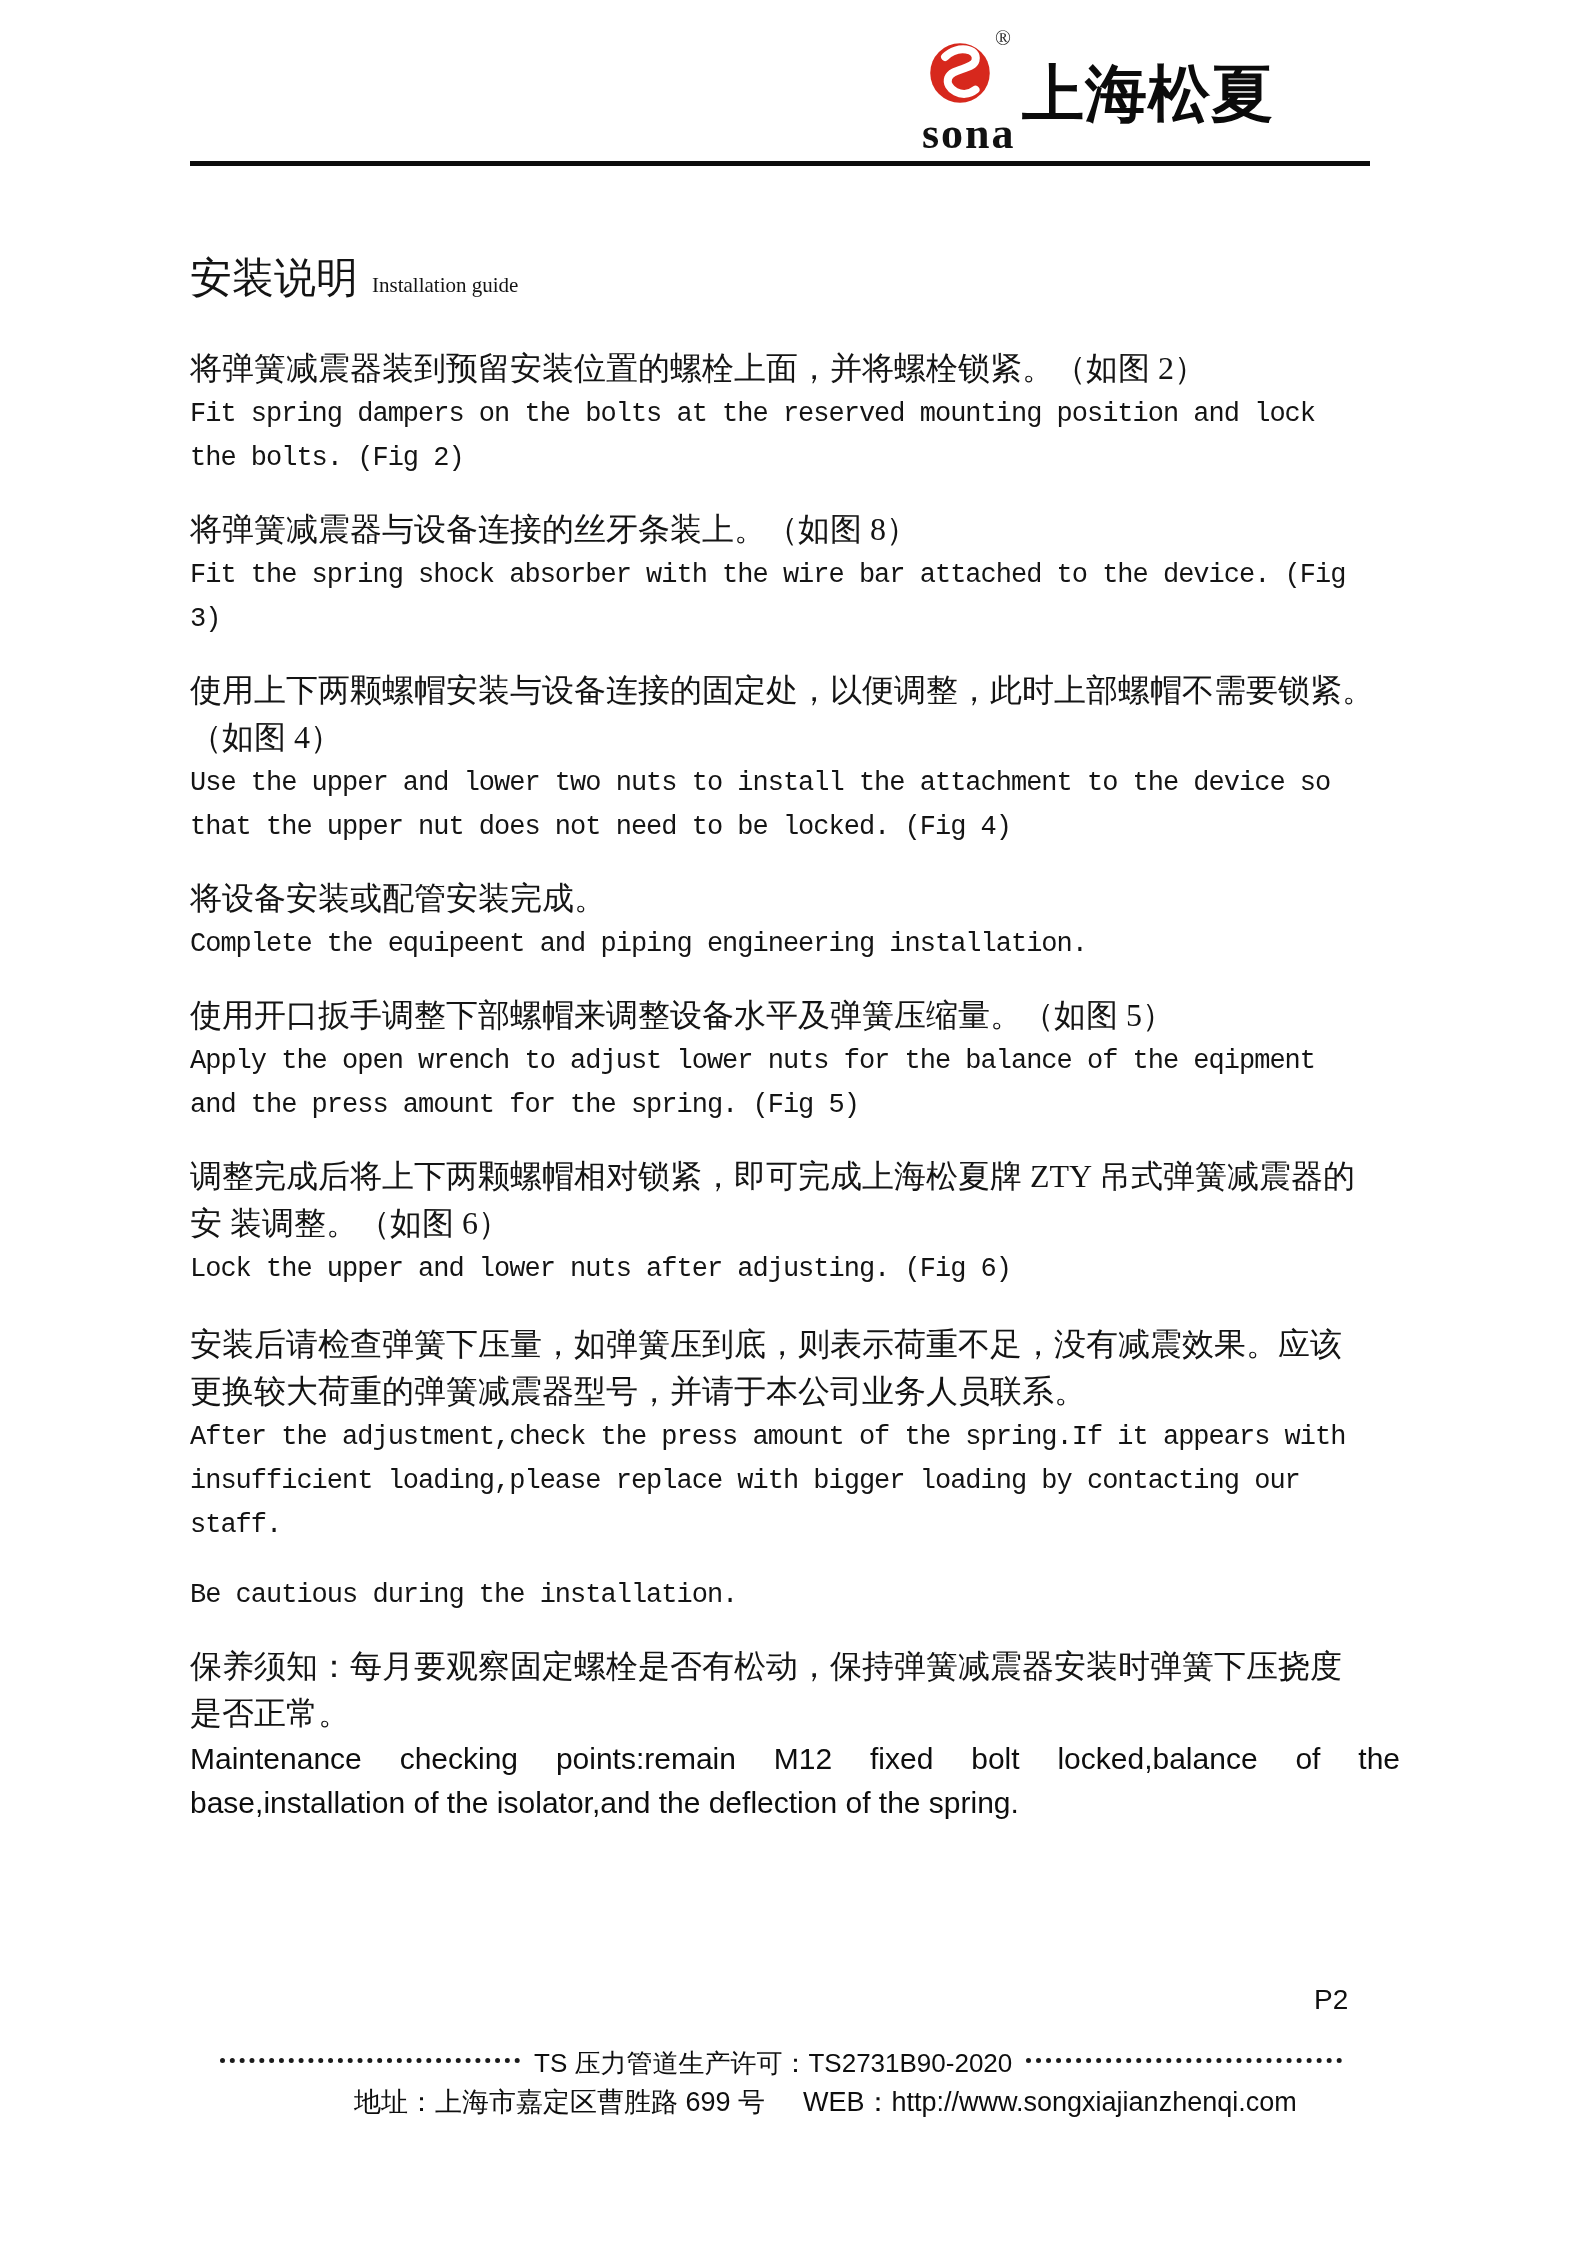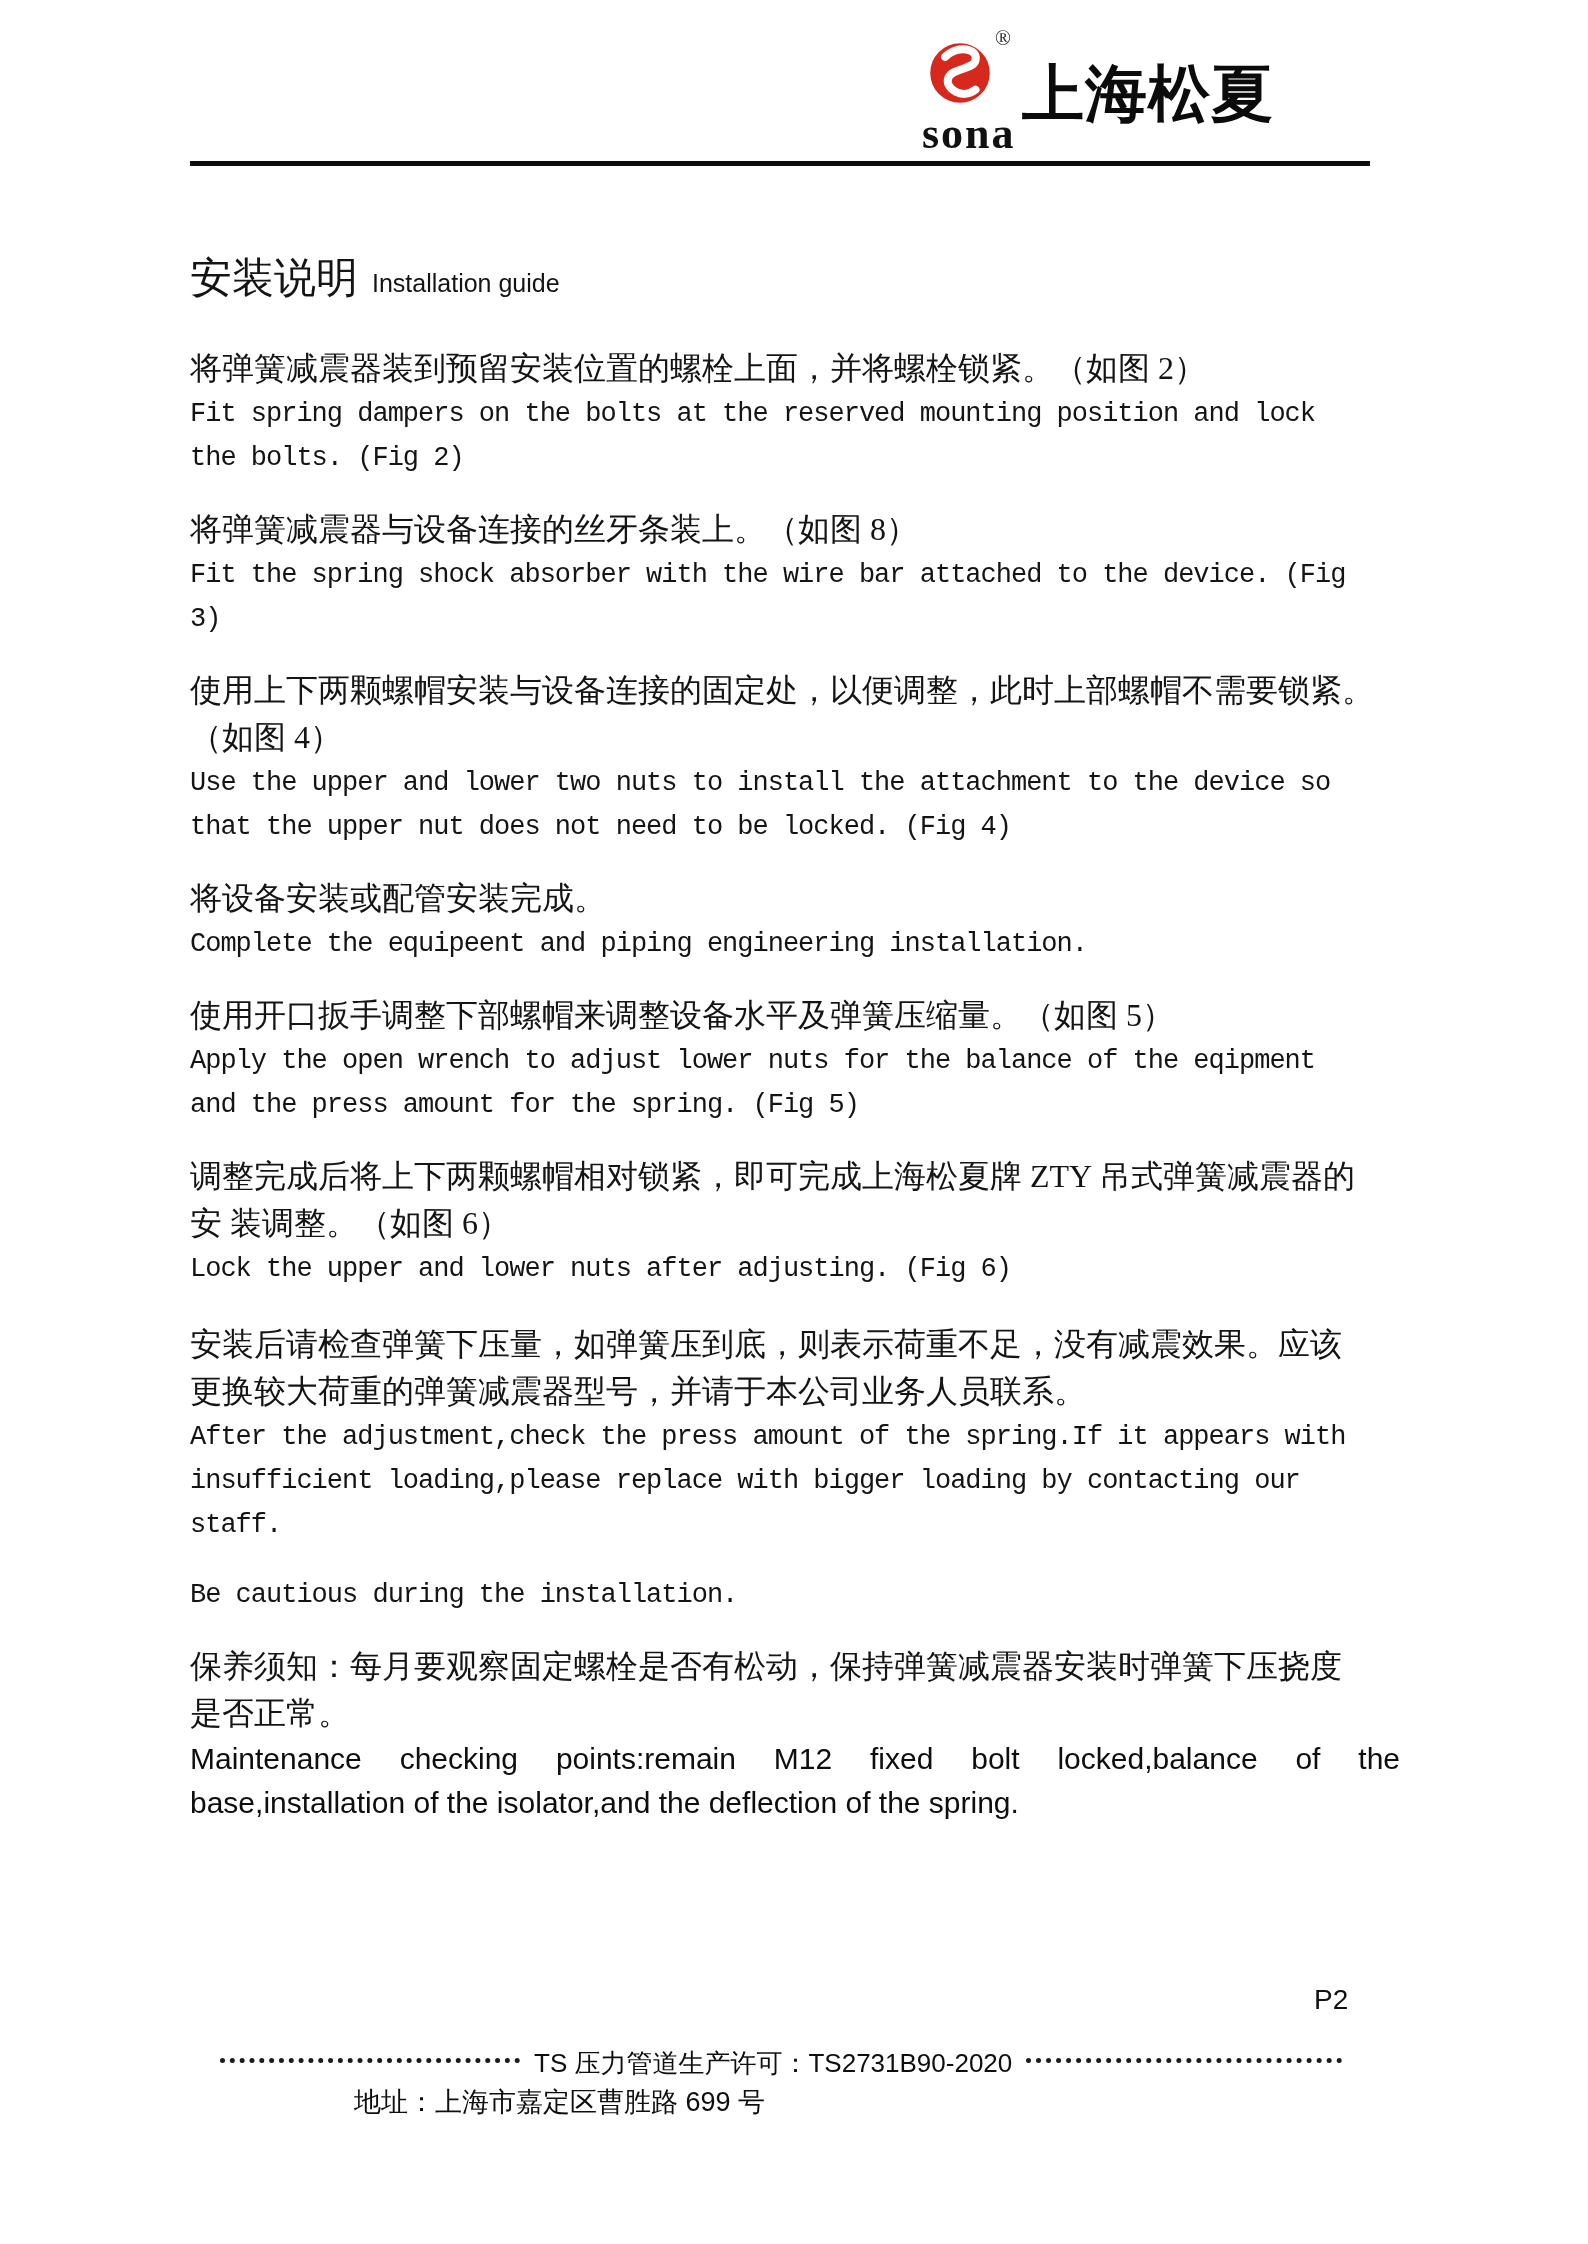--- a/index.html
+++ b/index.html
@@ -20,21 +20,21 @@
   .logo-reg { position:absolute; left:66px; top:-2px; font-size:21px; font-family:"Liberation Serif",serif; color:#2a2a2a; }
   .logo-word { position:absolute; left:-7px; top:80px; font-family:"Liberation Serif","DejaVu Serif",serif;
                font-weight:bold; font-size:44px; letter-spacing:2px; color:#111; }
   .company-name { position:absolute; left:93px; top:24px; font-family:Liberation Sans, sans-serif;
                   font-weight:bold; font-size:62px; letter-spacing:1px; color:#0b0b0b; white-space:nowrap; }
   .header-rule { position:absolute; left:190px; top:161px; width:1180px; height:5px; background:#0c0c0c; }
 
   
   .page-title { position:absolute; left:190px; top:250px; white-space:nowrap; }
   .title-cn { font-family:"Liberation Serif","DejaVu Serif",serif; font-size:42px; color:#141414; }
-  .title-en { font-family:Liberation Sans, sans-serif; font-size:25px; color:#141414; margin-left:10px; }
+  .title-en { font-family:Liberation Serif, serif; font-size:21px; color:#141414; margin-left:10px; }
 
   
   .content { position:absolute; left:190px; top:345px; width:1210px; }
   .para { margin:0 0 26px 0; }
   .para-cn {
     font-family:"Liberation Serif","DejaVu Serif",serif;
     font-size:32px; line-height:47px;
     white-space:pre-line;
     color:#141414;
   }
@@ -154,14 +154,15 @@
 
   <div class="page-number">P2</div>
 
   <div class="license-row">
     <div class="dots dots-left"></div>
     <div class="license-text">TS 压力管道生产许可：TS2731B90-2020</div>
     <div class="dots dots-right"></div>
   </div>
 
   <div class="addr-text">地址：上海市嘉定区曹胜路 699 号</div>
+  <div class="web-text">WEB：http://www.songxiajianzhenqi.com</div>
 
 </div>
 
 </body></html>

